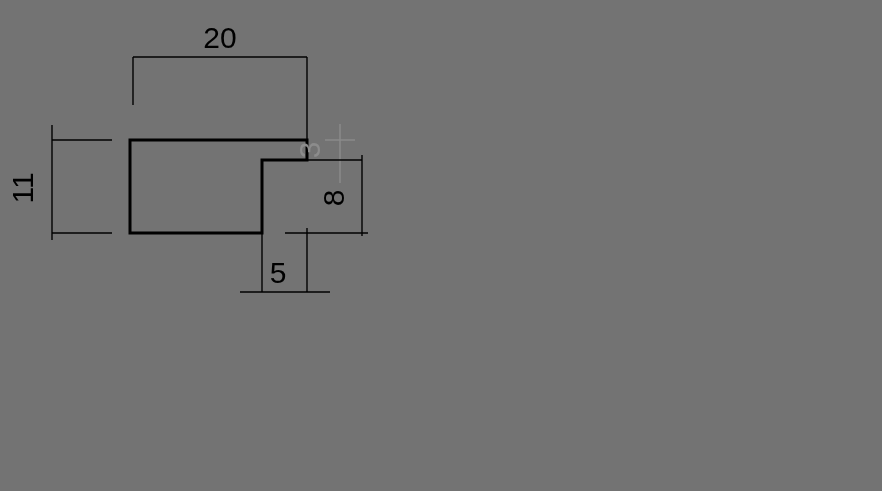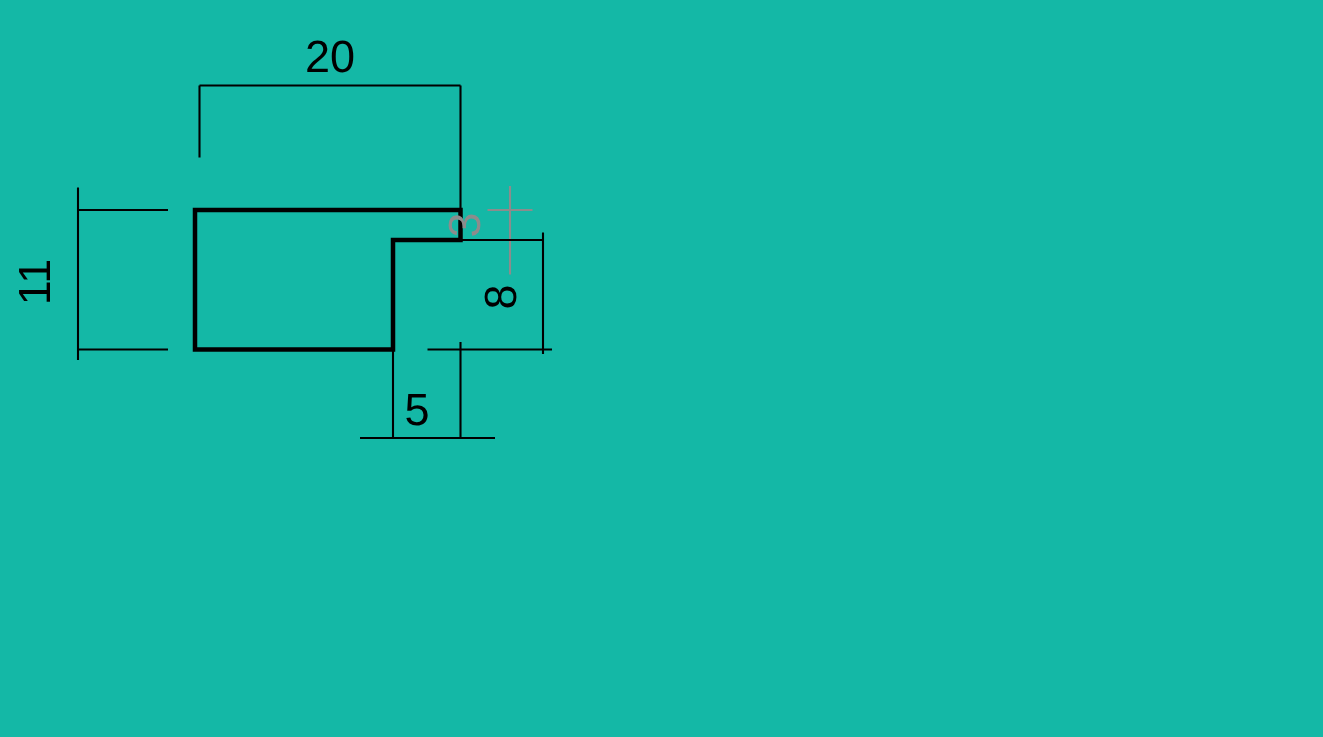--- a/index.html
+++ b/index.html
@@ -8,21 +8,21 @@
     padding: 0;
     background: #ffffff;
   }
   body {
     font-family: "Liberation Sans", sans-serif;
   }
   #canvas {
     position: relative;
     width: 882px;
     height: 491px;
-    background: #14b8a6;
+    background: #737373;
     overflow: hidden;
   }
   #drawing-svg {
     position: absolute;
     top: 0;
     left: 0;
     width: 882px;
     height: 491px;
     display: block;
   }

